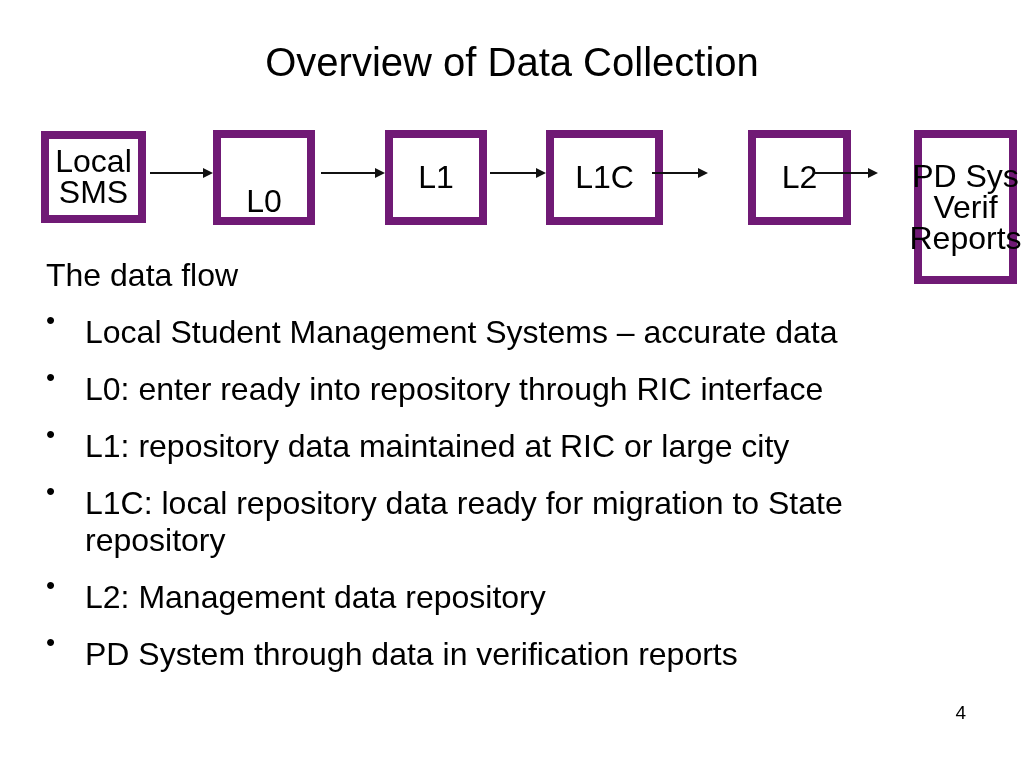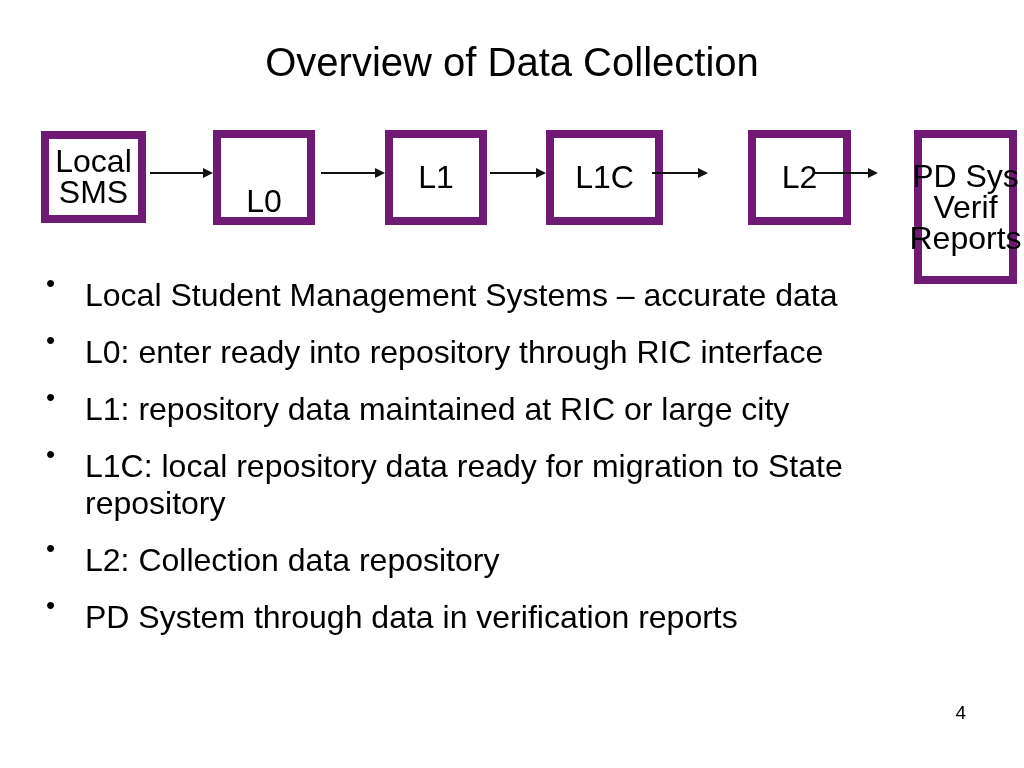--- a/index.html
+++ b/index.html
@@ -132,40 +132,41 @@
     </div>
     <div class="arrow arrow-5"></div>
     <div class="node node-pd">
       <span>PD Sys
 Verif
 Reports</span>
     </div>
   </div>
 
   <div class="content">
+    <div class="lead">The data flow</div>
     <ul class="bullets">
       <li>
         <span class="marker">•</span>
         <span class="btext">Local Student Management Systems – accurate data</span>
       </li>
       <li>
         <span class="marker">•</span>
         <span class="btext">L0: enter ready into repository through RIC interface</span>
       </li>
       <li>
         <span class="marker">•</span>
         <span class="btext">L1: repository data maintained at RIC or large city</span>
       </li>
       <li>
         <span class="marker">•</span>
         <span class="btext">L1C: local repository data ready for migration to State repository</span>
       </li>
       <li>
         <span class="marker">•</span>
-        <span class="btext">L2: Collection data repository</span>
+        <span class="btext">L2: Management data repository</span>
       </li>
       <li>
         <span class="marker">•</span>
         <span class="btext">PD System through data in verification reports</span>
       </li>
     </ul>
   </div>
 
   <div class="page-number">4</div>
 

